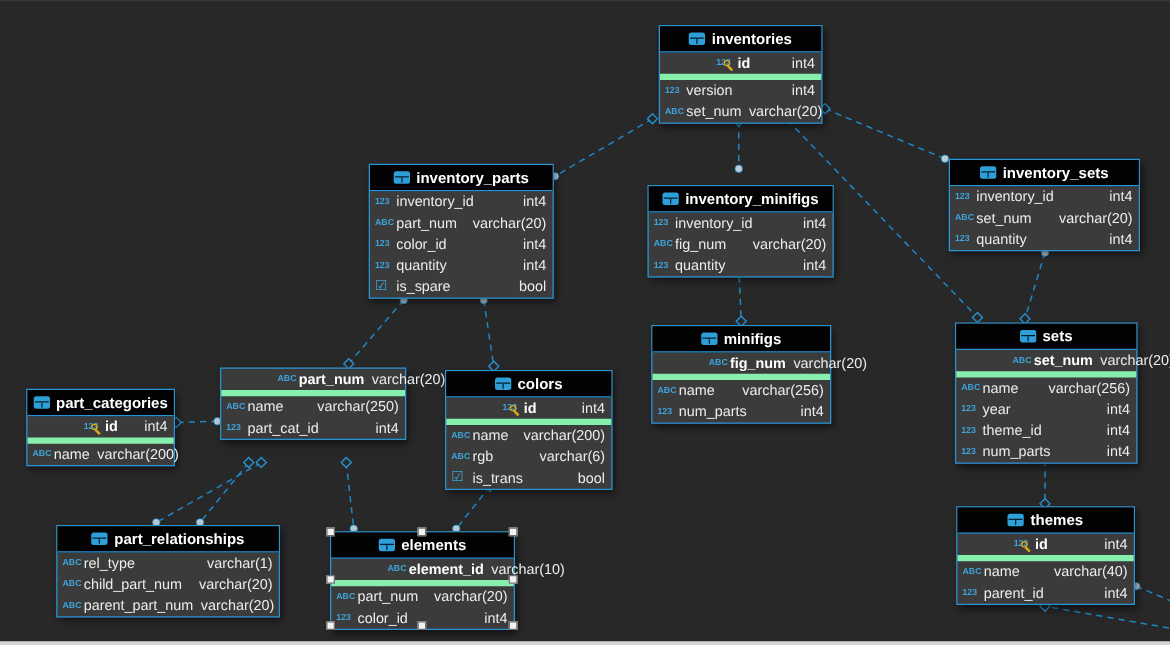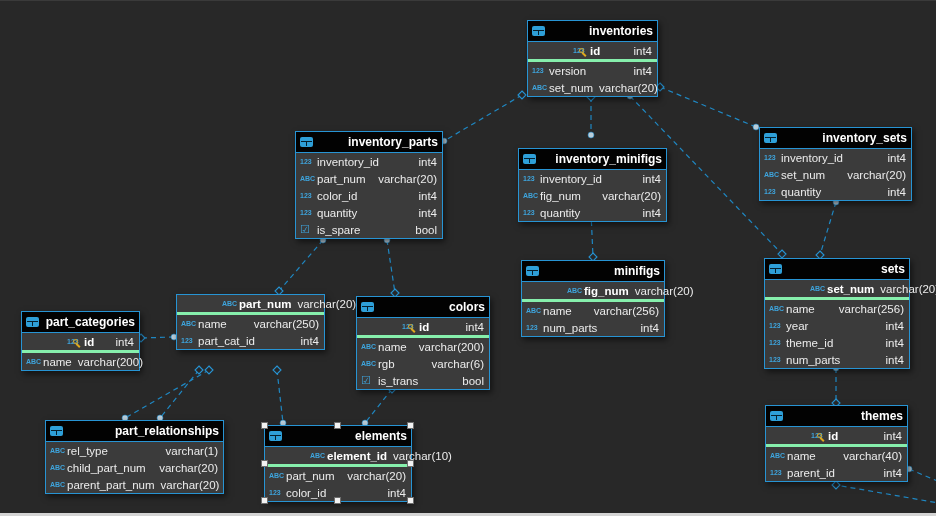--- a/index.html
+++ b/index.html
@@ -9,32 +9,32 @@
     font-family:"Liberation Sans","DejaVu Sans",sans-serif;
     border-top:1px solid #3a3a3a;
   }
   #connector-layer { position:absolute; left:0; top:0; width:936px; height:516px; }
   .tbl {
     position:absolute; background:#3b3b3b; border:1px solid #2794d4;
     box-shadow:2px 3px 6px rgba(0,0,0,.55); z-index:2;
   }
   .tbl-header {
     background:#020202; height:20px; display:flex; align-items:center;
-    justify-content:space-between; gap:5px; color:#ffffff; font-size:12px;
+    justify-content:center; gap:5px; color:#ffffff; font-size:12px;
     font-weight:bold; border-bottom:1px solid #2794d4; padding:0 4px;
     white-space:nowrap;
   }
   .tbl-icon { width:13px; height:10px; background:#2e9fd8; border-radius:2px; position:relative; flex:none; }
   .tbl-icon::before { content:""; position:absolute; left:1px; right:1px; top:4px; height:1px; background:#06202e; }
   .tbl-icon::after  { content:""; position:absolute; left:6px; top:5px; bottom:1px; width:1px; background:#06202e; }
   .row {
     display:flex; align-items:center; height:17px; padding:0 5px 0 4px;
     color:#ececec; font-size:11.5px; white-space:nowrap;
   }
-  .row.pk { border-bottom:3px solid #86efac;padding-left:45px; }
+  .row.pk { border-bottom:5px solid #86efac;padding-left:45px; }
   .row.bold .nm { font-weight:bold; color:#ffffff; }
   .icn { width:17px; flex:none; position:relative; color:#3ea4dc; font-weight:bold; font-size:7px; line-height:1; }
   .icn-num::before { content:"123"; }
   .icn-numkey::before { content:"123"; }
   .icn-text::before { content:"ABC"; }
   .icn-bool::before { content:"\2611"; font-size:11px; font-weight:normal; }
   .keyicon { position:absolute; left:6px; top:1px; width:9px; height:9px; }
   .keyicon::before { content:""; position:absolute; left:0; top:0; width:3px; height:3px; border:1px solid #dfa81c; border-radius:50%; }
   .keyicon::after  { content:""; position:absolute; left:3.5px; top:4px; width:5px; height:1.5px; background:#dfa81c; transform:rotate(45deg); transform-origin:0 0; }
   .nm { flex:1; padding-right:6px; }

